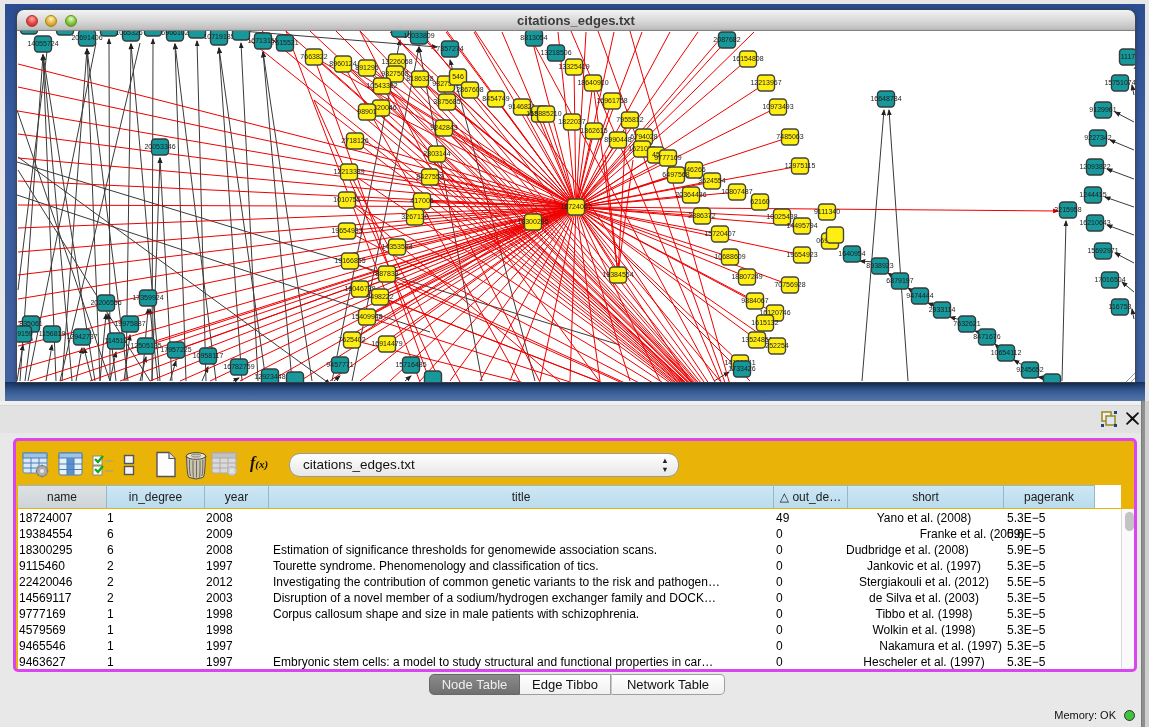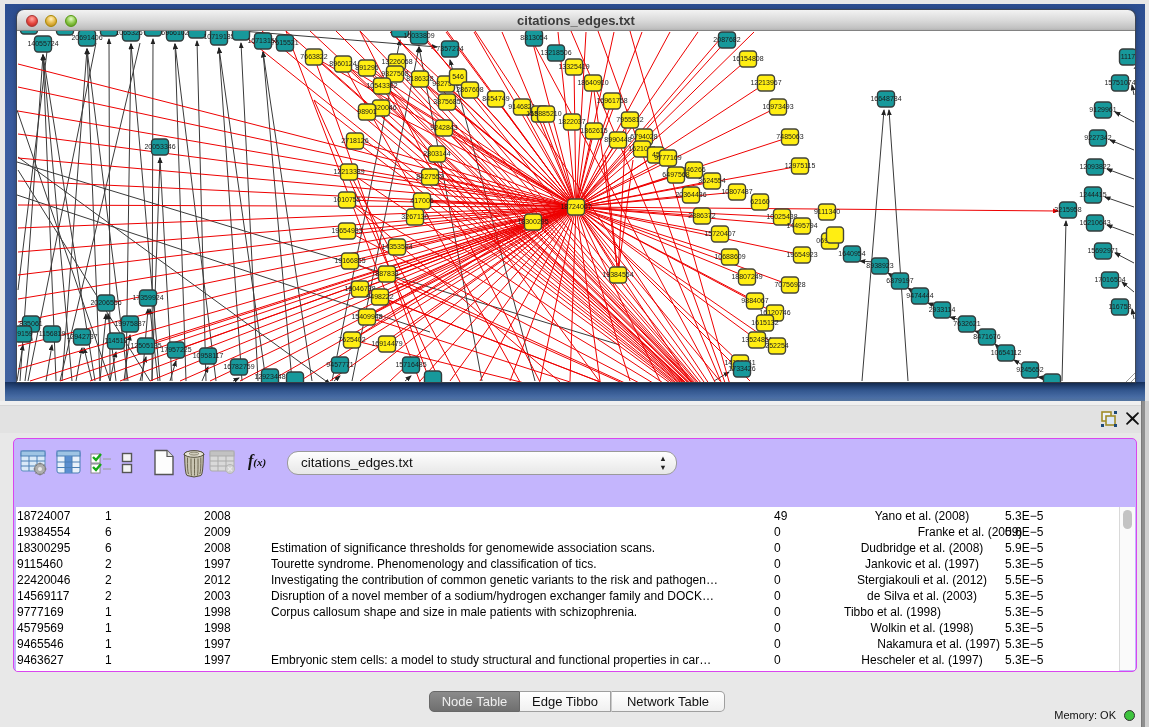--- a/index.html
+++ b/index.html
@@ -25,42 +25,42 @@
   #l2 { left:28px; background:radial-gradient(circle at 50% 30%,#ffe9a8 8%,#dfb23c 55%,#ad7d1d);
     border:0.5px solid #a80; }
   #l3 { left:48px; background:radial-gradient(circle at 50% 30%,#d6f3b2 8%,#84c23f 55%,#578a1e);
     border:0.5px solid #591; }
   #canvas { left:0; top:21px; width:1118px; height:351px; background:#fff; overflow:hidden; }
   
   #tp-sep { left:0; top:401px; width:1149px; height:5px; background:#f0f0f0; border-bottom:1px solid #d6d6d6;}
   #tp-head { left:0; top:406px; width:1149px; height:27px; background:#e2e2e2; }
   #tp-head .t { left:10px; top:5px; font-size:12px; color:#2f2f2f;margin-top:48px; }
   #tp-body { left:0; top:433px; width:1149px; height:294px; background:#e8e8e8; }
-  #container { left:13px; top:438px; width:1124px; height:234px; background:#c4b5fd;
-    border:1px solid #d946ef; border-radius:5px; overflow:hidden; }
+  #container { left:13px; top:438px; width:1124px; height:234px; background:#eab308;
+    border:3px solid #d946ef; border-radius:5px; overflow:hidden; }
   #toolbar { left:0; top:0; width:1120px; height:40px; }
   #combo { left:273px; top:12px; width:390px; height:24px;
     background:linear-gradient(to bottom,#fefefe,#e7e7e7); border:1px solid #9a9a9a;
     border-radius:11px; font-size:13.5px; color:#111; line-height:22px; padding-left:13px; }
   #combo .step { position:absolute; right:7px; top:2px; width:12px; height:19px;
     font-size:7.5px; line-height:9px; text-align:center; color:#222; }
   #thead { left:2px; top:44px; width:1103px; height:23px; }
   .hc { position:absolute; top:0; height:23px; background:linear-gradient(to bottom,#cde7f4,#badcec);
     border-right:1px solid #95b9ca; border-top:1px solid #95b9ca; font-size:12px; color:#1c1c1c;
     text-align:center; line-height:23px; }
   #tbody { left:2px; top:68px; width:1103px; height:166px; background:#fff; font-size:12px; color:#000; }
   .row { position:absolute; height:16px; line-height:16px; width:1103px; white-space:nowrap; }
   .c { position:absolute; overflow:hidden; white-space:nowrap; height:16px; }
   #vsb { left:1105px; top:68px; width:16px; height:163px; background:#fafafa; border-left:1px solid #d9d9d9; }
   #vsb .thumb { position:absolute; left:3px; top:3px; width:9px; height:19px; background:#c3c3c3; border-radius:5px; }
   #rightcol { left:1093px; top:68px; width:12px; height:163px; background:#fff; }
   
   #segs { left:429px; top:674px; width:296px; height:21px; font-size:13px; }
   .seg { position:absolute; top:0; height:21px; line-height:20px; text-align:center;
-    background:linear-gradient(to bottom,#ffffff,#f0f0f0); border:1px solid #9f9f9f; color:#111;margin-top:17px; }
+    background:linear-gradient(to bottom,#ffffff,#f0f0f0); border:1px solid #9f9f9f; color:#111; }
   #seg1 { left:0; width:91px; border-radius:5px 0 0 5px;
     background:linear-gradient(to bottom,#8b8b8b,#6f6f6f); color:#efefef; border-color:#686868; }
   #seg2 { left:91px; width:91px; border-left:none; }
   #seg3 { left:182px; width:114px; border-left:1px solid #c9c9c9; border-radius:0 5px 5px 0; }
   #status { left:0; top:698px; width:1149px; height:29px; }
   #status .mem { position:absolute; right:33px; top:11px; font-size:11px; color:#111; }
   #memdot { position:absolute; right:14px; top:12px; width:11px; height:11px; border-radius:50%;
     background:#3ec43e; border:1.5px solid #333; }
   #redge { left:1141px; top:401px; width:8px; height:326px; background:linear-gradient(to right,#8f8f8f 0 50%,#cfcfcf 50%); border-left:1px solid #7a7a7a;}
   .flicon { position:absolute; }
@@ -678,20 +678,30 @@
       <rect x="1" y="1" width="24" height="20" rx="2" fill="#d9d9d9" stroke="#ababab"></rect>
       <rect x="1" y="1" width="24" height="5" fill="#c2c2c2" stroke="#ababab"></rect>
       <path d="M1 11 h24 M1 16 h24 M9 6 v15 M17 6 v15" stroke="#ababab" fill="none"></path>
       <circle cx="21" cy="19" r="4.5" fill="#cfcfcf" stroke="#b5b5b5"></circle>
       <path d="M19 17 l4 4 M23 17 l-4 4" stroke="#e9e9e9" stroke-width="1.4"></path>
     </svg>
 
     <div class="abs" style="left:234px;top:13px;font-family:'Liberation Serif',serif;font-style:italic;font-weight:bold;font-size:16px;color:#111">f<span style="font-size:11px">(x)</span></div>
     <div class="abs" id="combo">citations_edges.txt<div class="step">▲<br>▼</div></div>
   </div>
+  <div class="abs" id="thead">
+    <div class="hc" style="left:0;width:89px;background:linear-gradient(to bottom,#dde1e4,#cdd4d9)">name</div>
+    <div class="hc" style="left:89px;width:98px">in_degree</div>
+    <div class="hc" style="left:187px;width:64px">year</div>
+    <div class="hc" style="left:251px;width:505px">title</div>
+    <div class="hc" style="left:756px;width:74px">△ out_de…</div>
+    <div class="hc" style="left:830px;width:156px">short</div>
+    <div class="hc" style="left:986px;width:91px">pagerank</div>
+    <div class="hc" style="left:1077px;width:26px;border-right:none;background:#fff;border-top:1px solid #fff"></div>
+  </div>
   <div class="abs" id="tbody">
       <div class="row" style="top:1px">
         <span class="c" style="left:1px;width:86px">18724007</span>
         <span class="c" style="left:89px;width:95px">1</span>
         <span class="c" style="left:188px;width:60px">2008</span>
         <span class="c" style="left:758px;width:68px">49</span>
         <span class="c" style="left:828px;width:156px;text-align:center">Yano et al. (2008)</span>
         <span class="c" style="left:989px;width:100px">5.3E−5</span>
       </div>
 <div class="row" style="top:17px">
@@ -701,21 +711,21 @@
         <span class="c" style="left:758px;width:68px">0</span>
         <span class="c" style="left:876px;width:156px;text-align:center">Franke et al. (2009)</span>
         <span class="c" style="left:989px;width:100px">5.6E−5</span>
       </div>
 <div class="row" style="top:33px">
         <span class="c" style="left:1px;width:86px">18300295</span>
         <span class="c" style="left:89px;width:95px">6</span>
         <span class="c" style="left:188px;width:60px">2008</span>
         <span class="c" style="left:255px;width:500px">Estimation of significance thresholds for genomewide association scans.</span>
         <span class="c" style="left:758px;width:68px">0</span>
-        <span class="c" style="left:828px;width:156px;text-align:center">Dudbridge et al. (2008)</span>
+        <span class="c" style="left:828px;width:156px;">Dudbridge et al. (2008)</span>
         <span class="c" style="left:989px;width:100px">5.9E−5</span>
       </div>
 <div class="row" style="top:49px">
         <span class="c" style="left:1px;width:86px">9115460</span>
         <span class="c" style="left:89px;width:95px">2</span>
         <span class="c" style="left:188px;width:60px">1997</span>
         <span class="c" style="left:255px;width:500px">Tourette syndrome. Phenomenology and classification of tics.</span>
         <span class="c" style="left:758px;width:68px">0</span>
         <span class="c" style="left:828px;width:156px;text-align:center">Jankovic et al. (1997)</span>
         <span class="c" style="left:989px;width:100px">5.3E−5</span>
@@ -737,21 +747,21 @@
         <span class="c" style="left:758px;width:68px">0</span>
         <span class="c" style="left:828px;width:156px;text-align:center">de Silva et al. (2003)</span>
         <span class="c" style="left:989px;width:100px">5.3E−5</span>
       </div>
 <div class="row" style="top:97px">
         <span class="c" style="left:1px;width:86px">9777169</span>
         <span class="c" style="left:89px;width:95px">1</span>
         <span class="c" style="left:188px;width:60px">1998</span>
         <span class="c" style="left:255px;width:500px">Corpus callosum shape and size in male patients with schizophrenia.</span>
         <span class="c" style="left:758px;width:68px">0</span>
-        <span class="c" style="left:828px;width:156px;">Tibbo et al. (1998)</span>
+        <span class="c" style="left:828px;width:156px;text-align:center">Tibbo et al. (1998)</span>
         <span class="c" style="left:989px;width:100px">5.3E−5</span>
       </div>
 <div class="row" style="top:113px">
         <span class="c" style="left:1px;width:86px">4579569</span>
         <span class="c" style="left:89px;width:95px">1</span>
         <span class="c" style="left:188px;width:60px">1998</span>
         <span class="c" style="left:758px;width:68px">0</span>
         <span class="c" style="left:828px;width:156px;text-align:center">Wolkin et al. (1998)</span>
         <span class="c" style="left:989px;width:100px">5.3E−5</span>
       </div>

